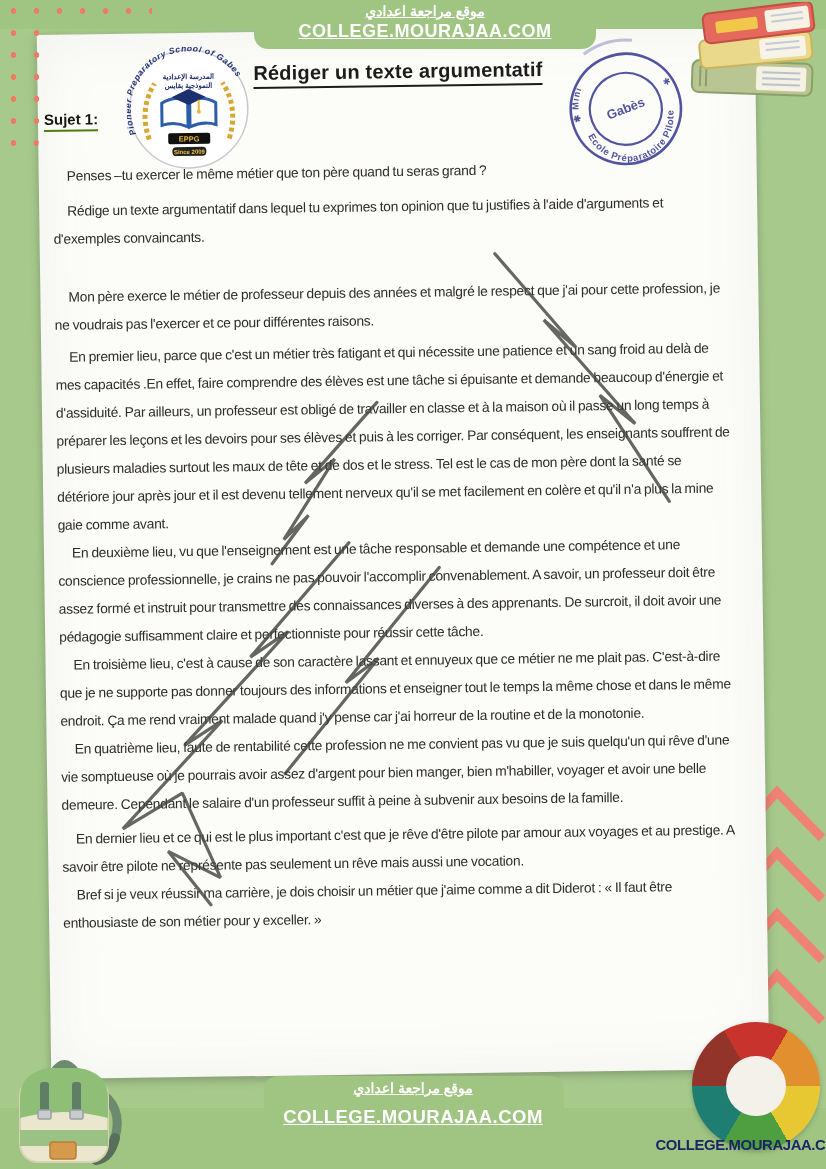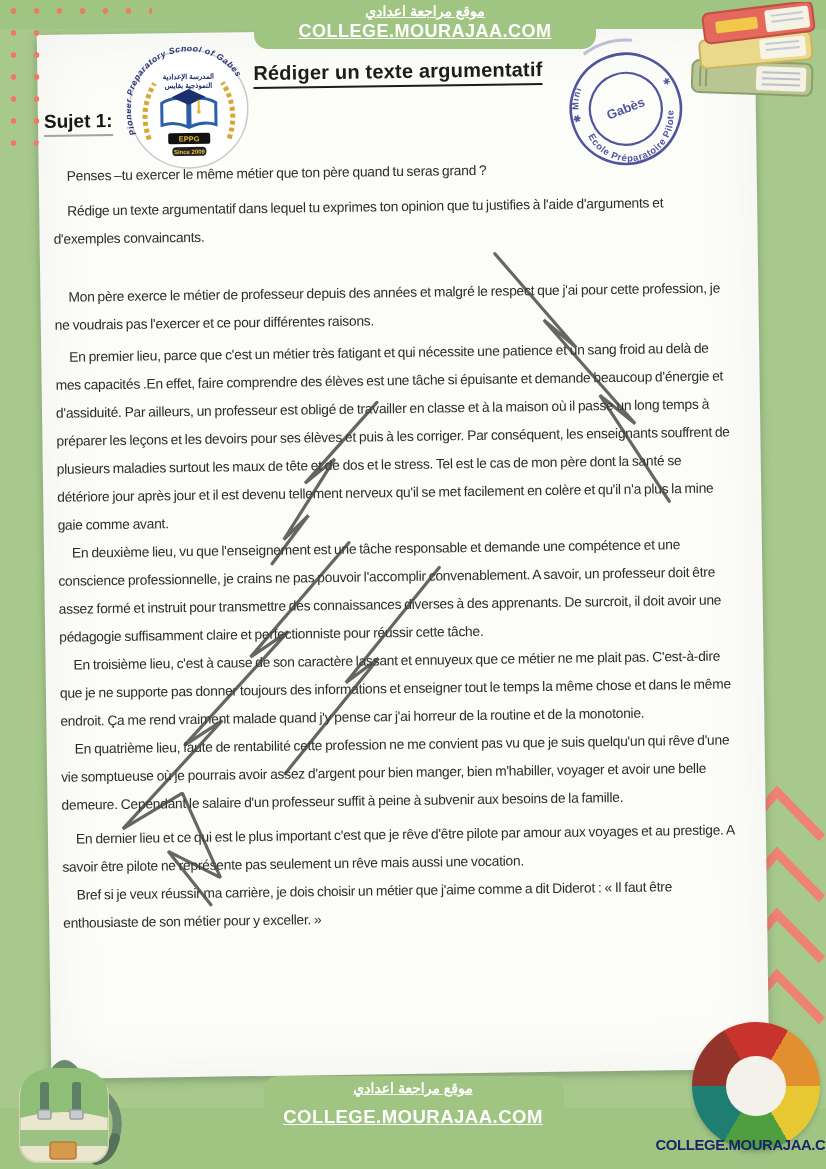--- a/index.html
+++ b/index.html
@@ -23,22 +23,22 @@
     transform:rotate(-0.8deg);
     box-shadow:0 3px 10px rgba(60,60,60,.35), inset 0 0 60px rgba(120,120,110,.08);
   }
   .doc-title{
     position:absolute;left:216px;top:30px;
     font-size:20px;font-weight:600;color:#1c1c1c;
     border-bottom:2px solid #1c1c1c;padding-bottom:2px;letter-spacing:.2px;
   }
   .subject-label{
     position:absolute;left:6px;top:76px;
-    font-size:19px;font-weight:600;color:#161616;
-    border-bottom:2px solid #a3a3a3;padding-bottom:2px;
+    font-size:15px;font-weight:600;color:#161616;
+    border-bottom:2px solid #4d7c0f;padding-bottom:2px;
   }
   .essay{
     position:absolute;left:14px;top:128px;width:676px;color:#2e2c2a;
     font-size:13.8px;line-height:28px;letter-spacing:-0.25px;word-spacing:-0.6px;
   }
   .essay p{margin:0;text-indent:14px;}
   .mb7{margin-bottom:7px !important;}
   .mb30{margin-bottom:30px !important;}
   .mb4{margin-bottom:4px !important;}
   .mb6{margin-bottom:6px !important;}

